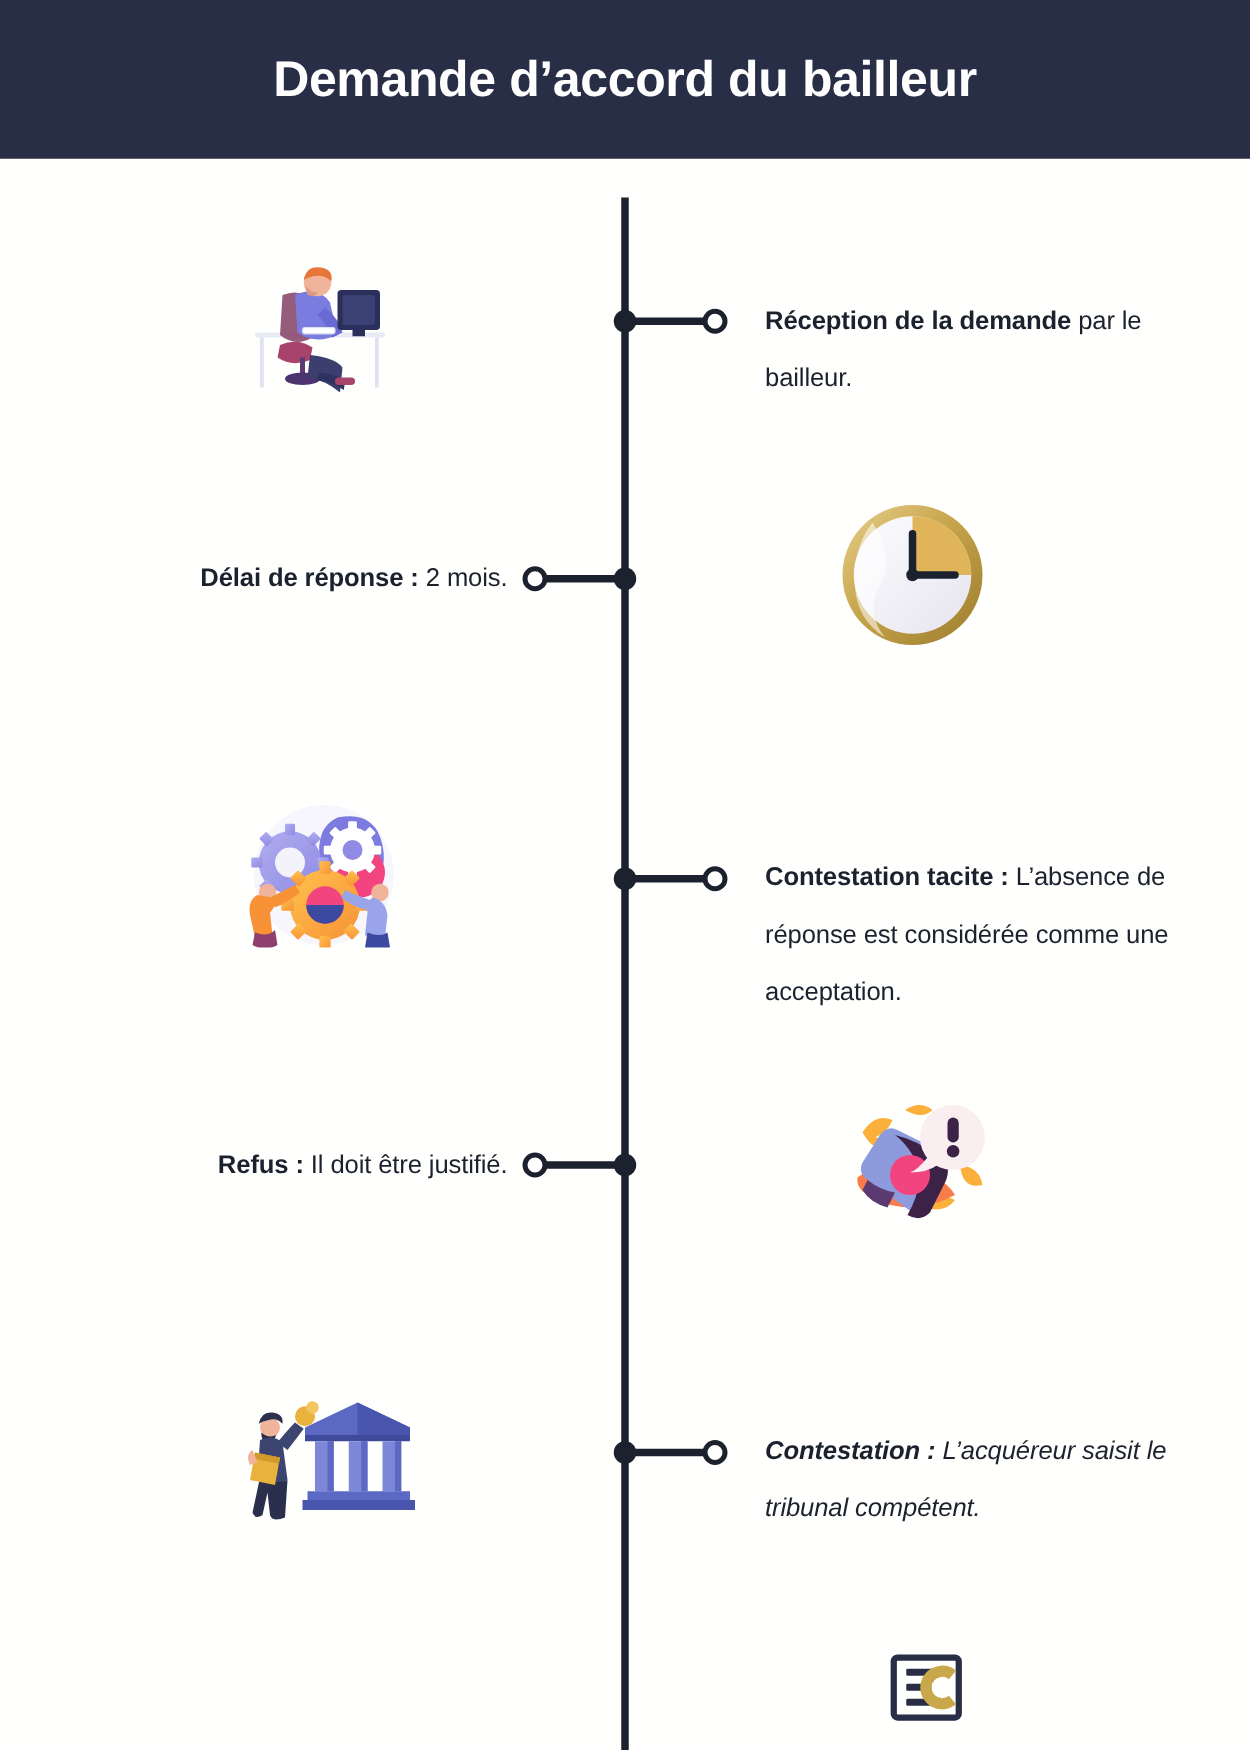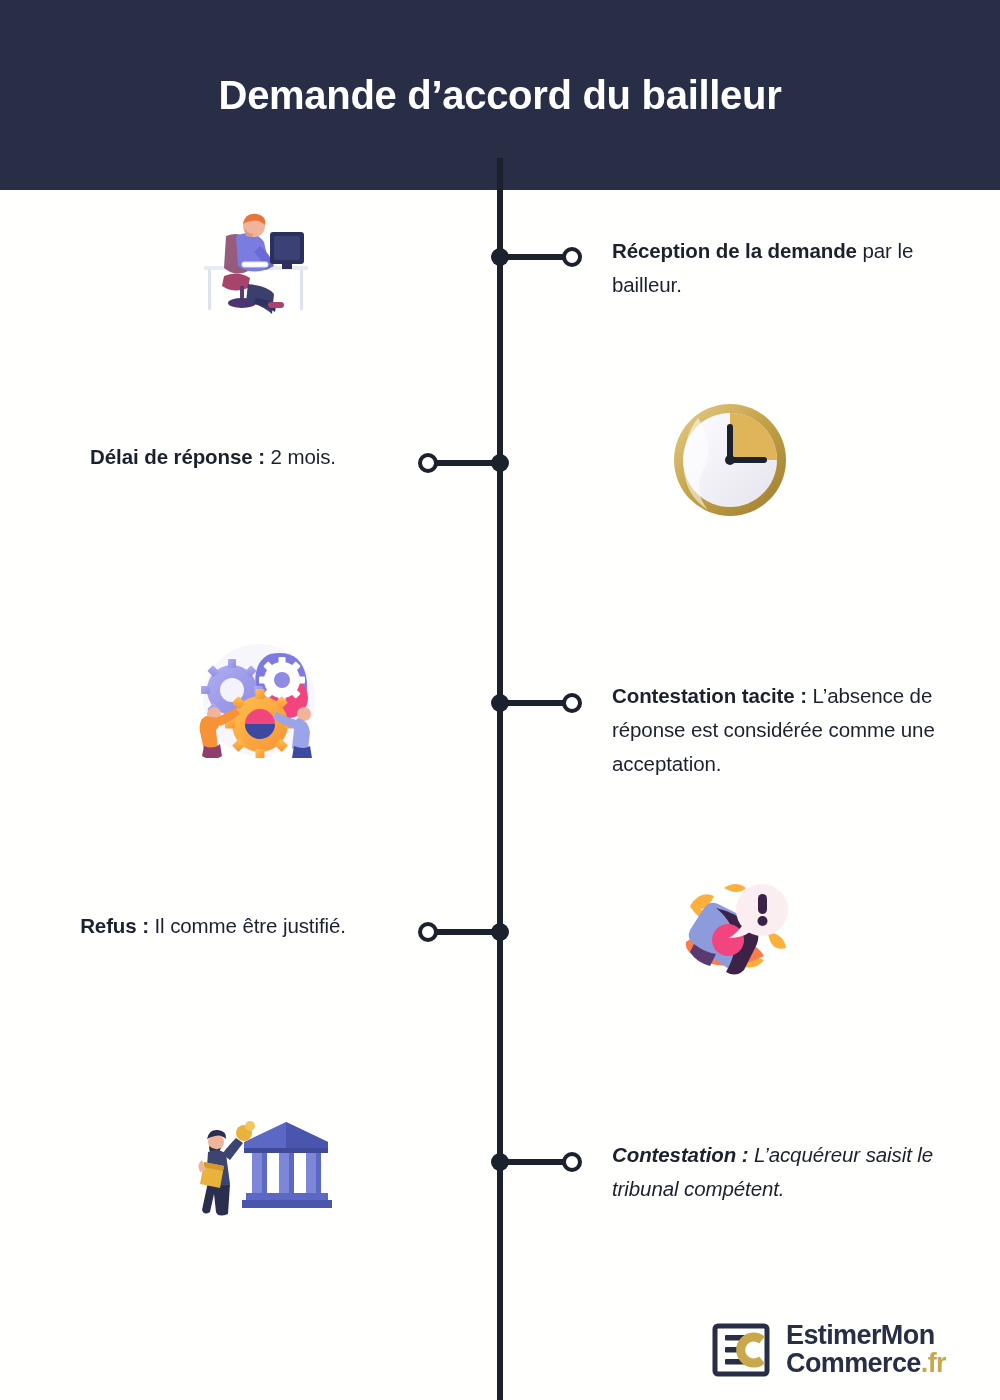--- a/index.html
+++ b/index.html
@@ -15,21 +15,21 @@
     background: #fffffe;
     font-family: "Liberation Sans", "DejaVu Sans", sans-serif;
     overflow: hidden;
   }
 
   
   .header {
     position: absolute;
     left: 0; top: 0;
     width: 1000px;
-    height: 190px;
+    height: 127px;
     background: #272e45;
     display: flex;
     align-items: center;
     justify-content: center;
   }
   .header-title {
     color: #ffffff;
     font-size: 40px;
     font-weight: bold;
     letter-spacing: -0.3px;
@@ -87,34 +87,34 @@
   .row.right .bar  { left: 500px; width: 74px; }
   .row.right .ring { left: 562px; }
   
   .row.left .bar  { left: 428px; width: 74px; }
   .row.left .ring { left: 418px; }
 
   
   .txt {
     position: absolute;
     font-size: 20.5px;
-    line-height: 34px;
+    line-height: 46px;
     color: #1c212e;
     letter-spacing: -0.1px;
   }
   .txt b { font-weight: bold; }
   .row.right .txt {
     left: 612px;
     width: 330px;
     text-align: left;
   }
   .row.left .txt {
-    right: 622px;
+    right: 594px;
     width: 330px;
-    text-align: center;
+    text-align: right;
   }
 
   
   .illu {
     position: absolute;
     overflow: visible;
   }
 
   
   .logo {
@@ -304,21 +304,21 @@
     <path d="M102 76 q10 2 12 14 l-2 18 q-10 4 -16 -2 l2 -18 q-2 -8 4 -12 z" fill="#9aa4e8"></path>
     <path d="M98 104 q10 4 16 0 l2 12 q-10 4 -20 0 z" fill="#3b4aa0"></path>
     <path d="M100 78 q-12 -4 -20 -8 l-3 6 q10 8 21 10 z" fill="#9aa4e8"></path>
   </svg>
 </div>
 
 <div class="row left" style="top:932px;">
   <div class="node"></div>
   <div class="bar"></div>
   <div class="ring"></div>
-  <div class="txt" style="top:-23px;"><b>Refus :</b><span> Il comme être justifié.</span></div>
+  <div class="txt" style="top:-23px;"><b>Refus :</b><span> Il doit être justifié.</span></div>
 </div>
 
 <div class="illu" style="left:672px; top:878px; width:120px; height:110px;">
   <svg viewBox="0 0 120 110" width="120" height="110">
 
     <path d="M18 28 q10 -16 24 -10 q-4 10 -14 14 q12 0 16 8 q-16 6 -26 -12 z" fill="#fbb03b"></path>
     <path d="M52 10 q12 -8 22 0 q-8 8 -22 0 z" fill="#fbb03b"></path>
     <path d="M86 14 q14 -4 20 8 q-12 6 -20 -8 z" fill="#fbb03b"></path>
     <path d="M96 54 q16 2 18 16 q-16 4 -18 -16 z" fill="#fbb03b"></path>
     <path d="M58 84 q18 -10 34 -2 q-10 14 -34 2 z" fill="#fbb03b"></path>
@@ -378,17 +378,13 @@
 <div class="logo">
   <div class="logo-mark">
     <svg viewBox="0 0 62 58" width="62" height="58">
       <path d="M6 5 h46 a3 3 0 0 1 3 3 v42 a3 3 0 0 1 -3 3 h-46 a3 3 0 0 1 -3 -3 v-42 a3 3 0 0 1 3 -3 z" fill="none" stroke="#272e45" stroke-width="5"></path>
       <rect x="13" y="14" width="26" height="5.5" rx="1" fill="#272e45"></rect>
       <rect x="13" y="26" width="20" height="5.5" rx="1" fill="#272e45"></rect>
       <rect x="13" y="38" width="26" height="5.5" rx="1" fill="#272e45"></rect>
       <path d="M50 19 a13 13 0 1 0 0 20" fill="none" stroke="#c9a84c" stroke-width="9" stroke-linecap="butt"></path>
     </svg>
   </div>
-  <div class="logo-text">
-    <span>EstimerMon</span>
-    <span class="logo-line2"><span>Commerce</span><span class="logo-fr">.fr</span></span>
-  </div>
 </div>
 
 </body></html>

